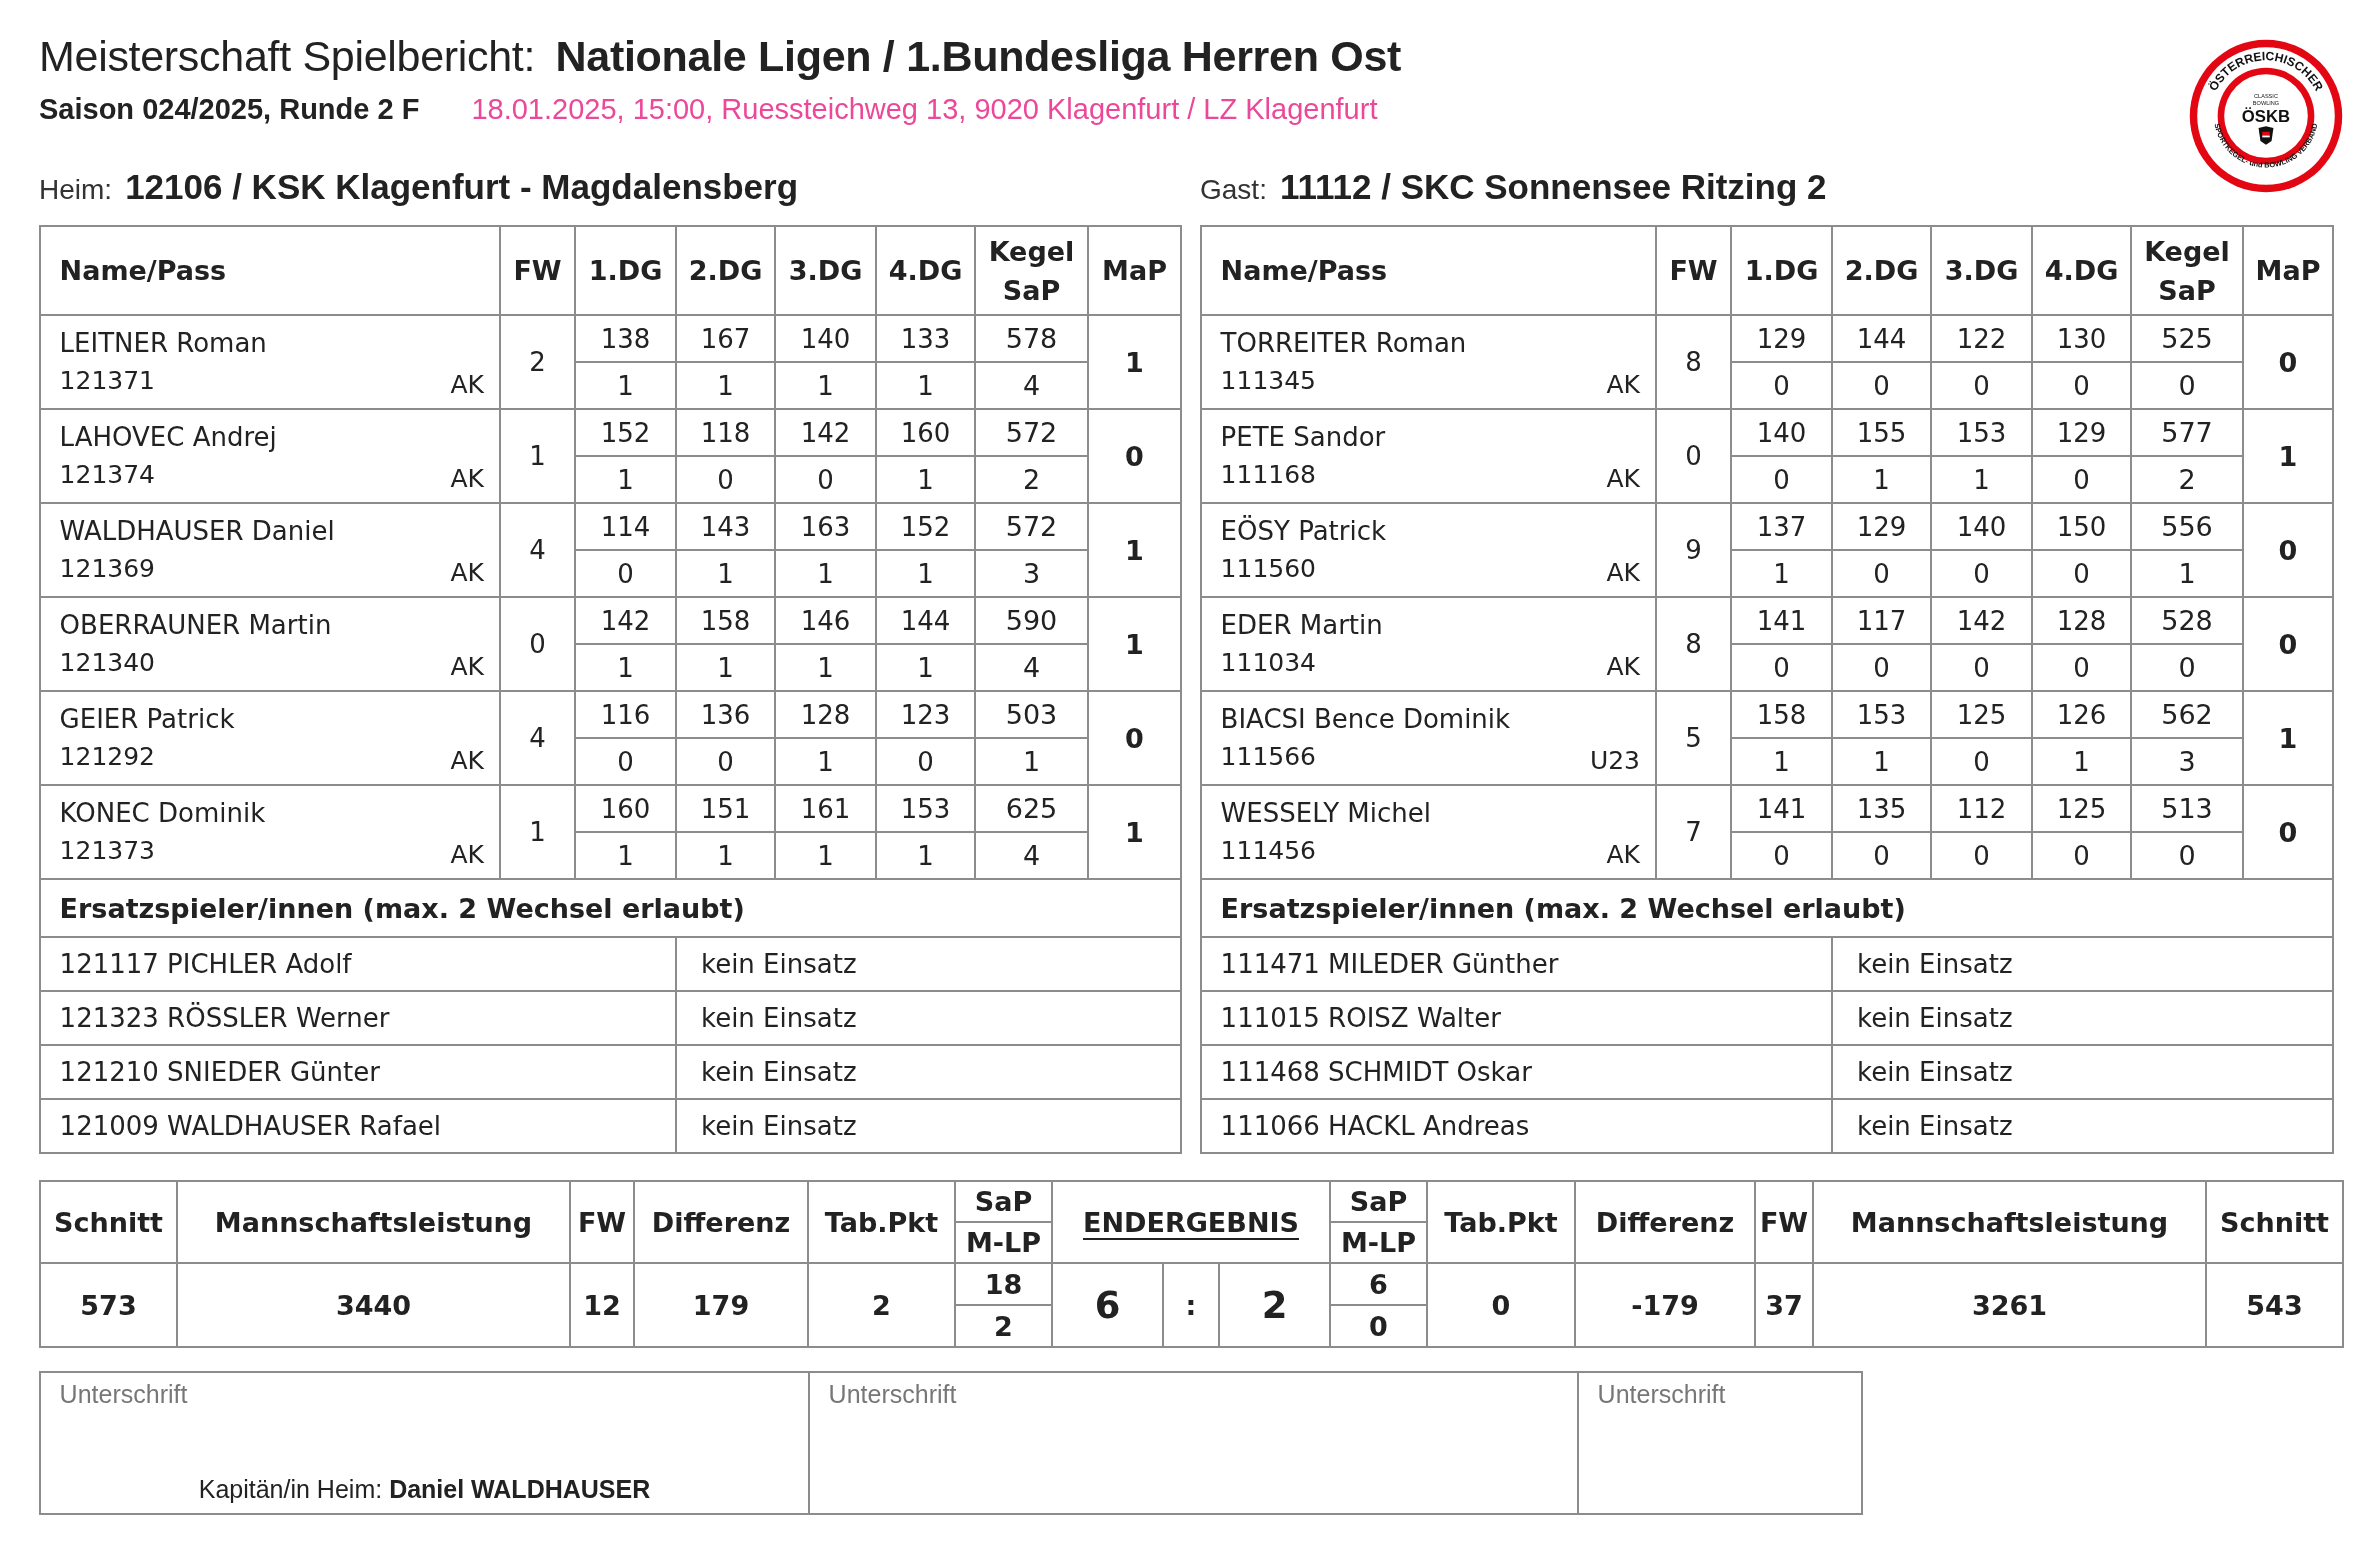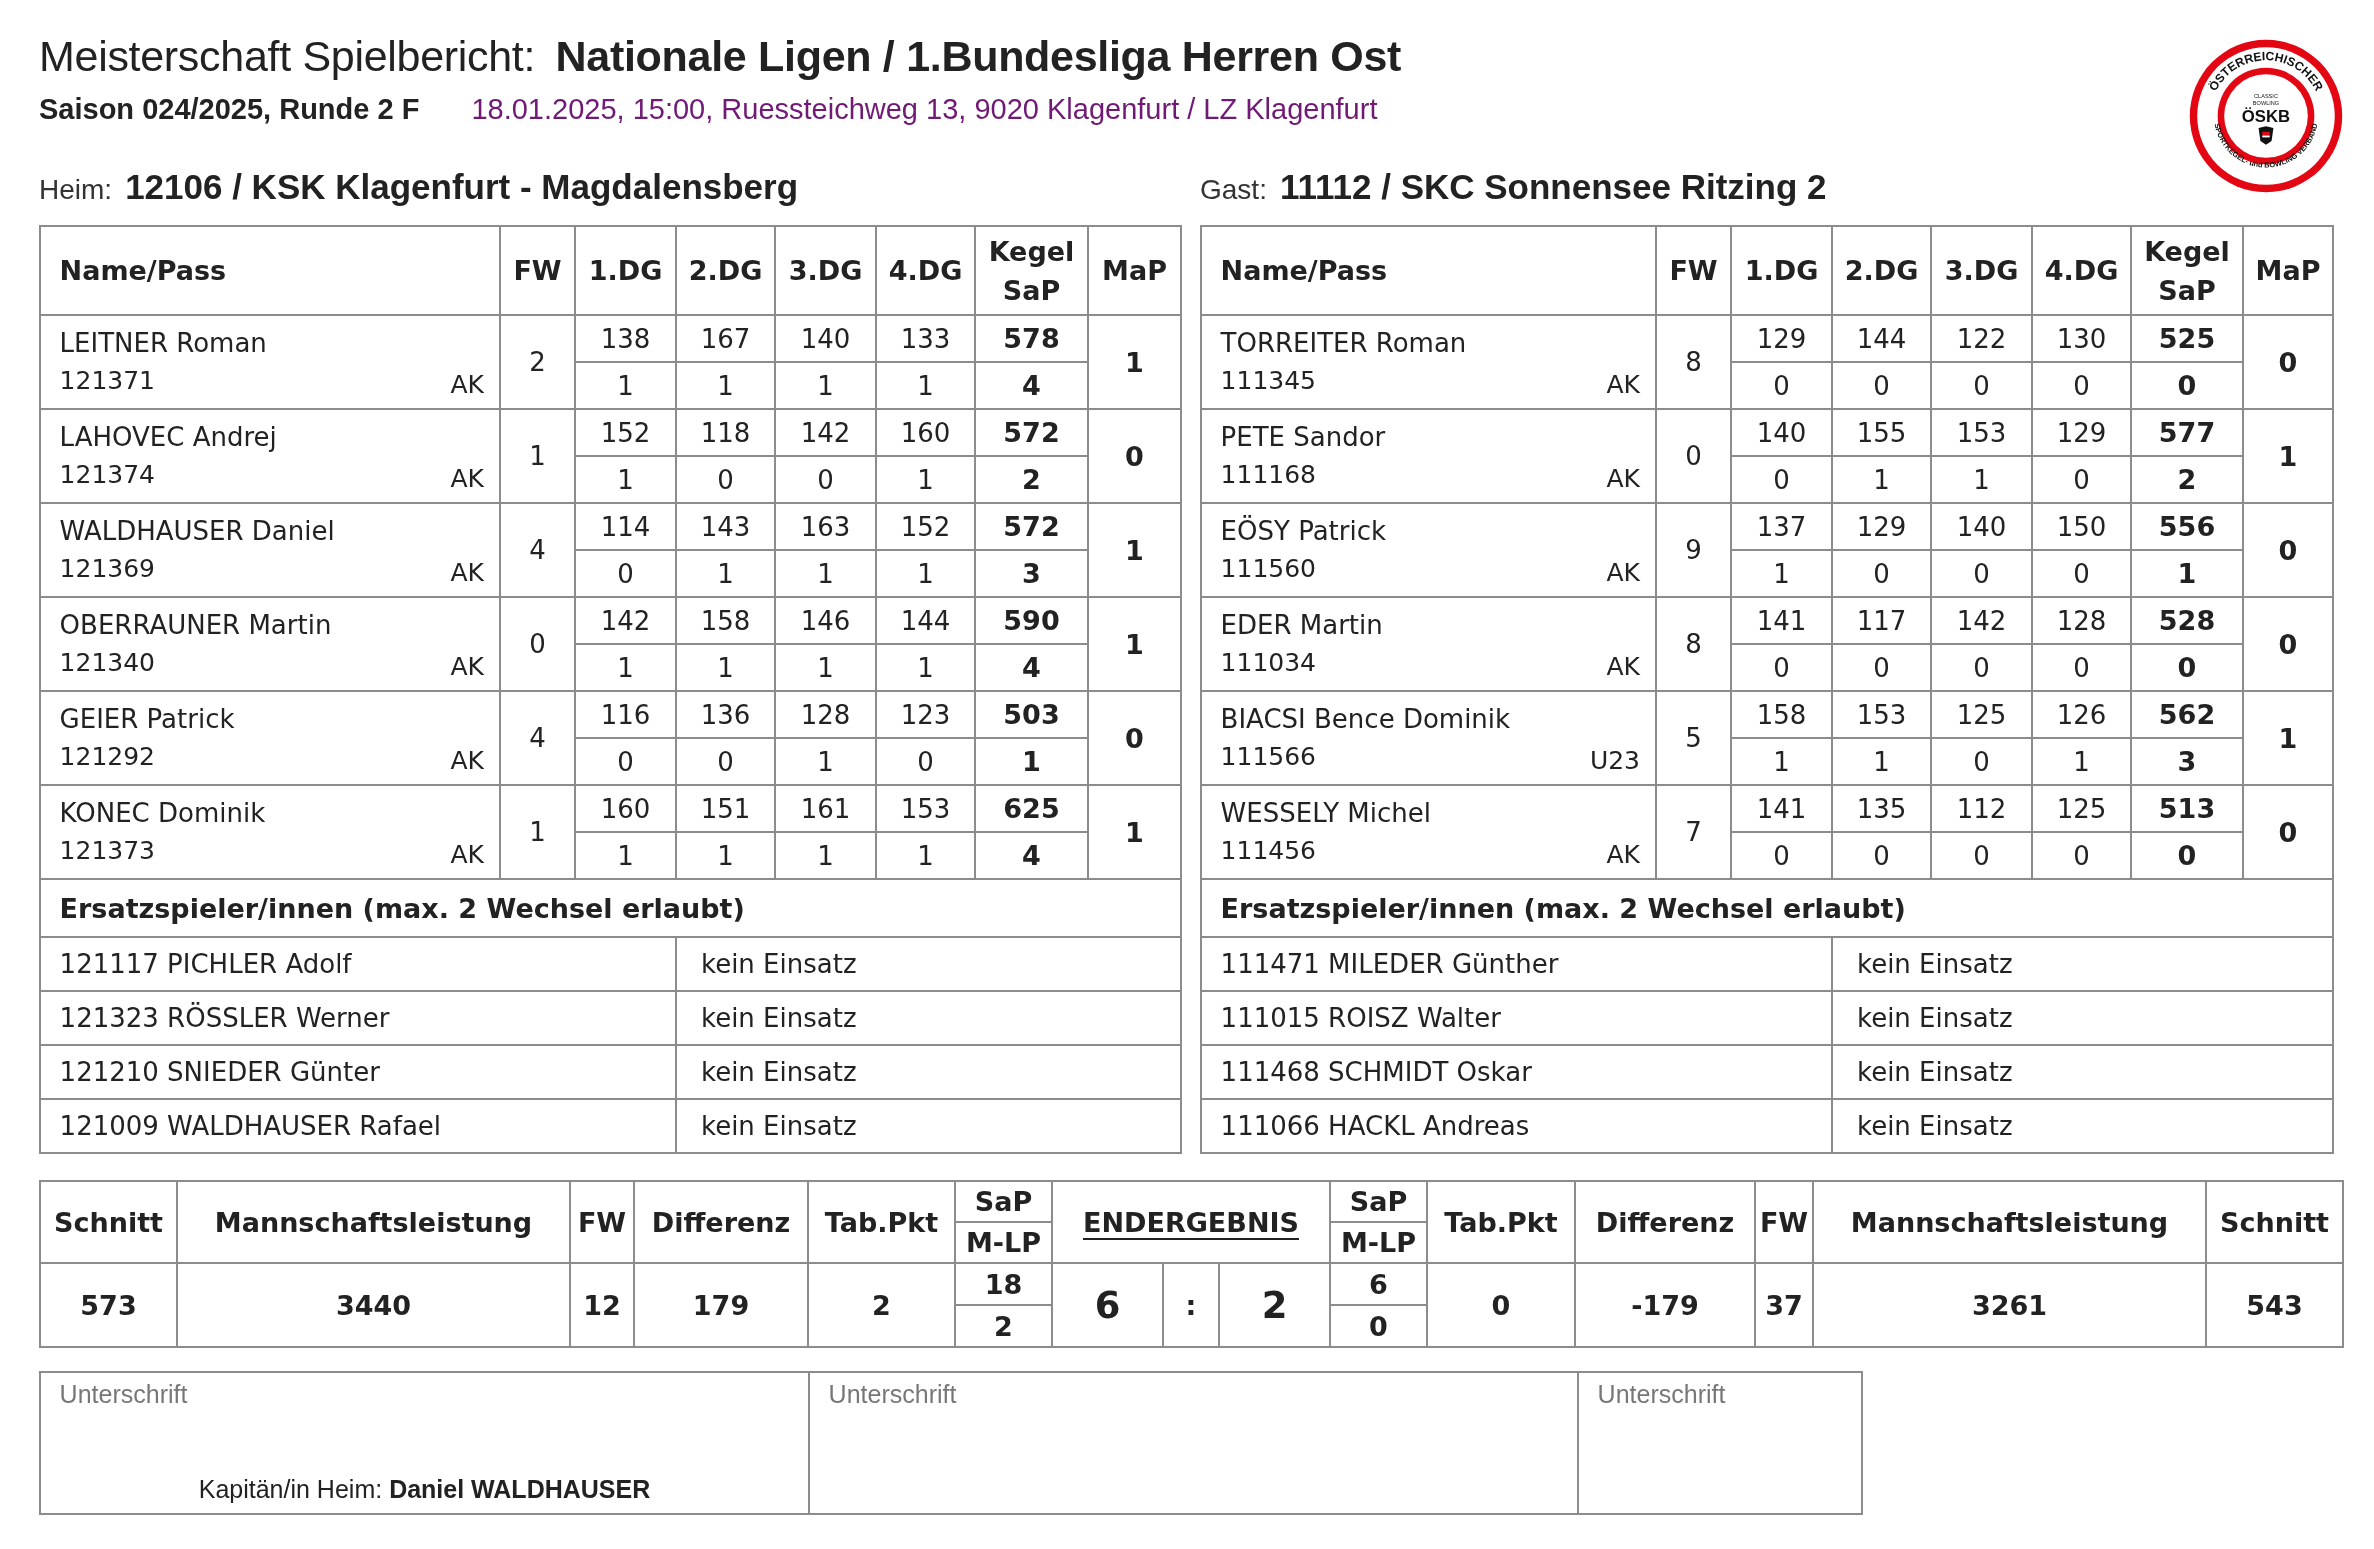--- a/index.html
+++ b/index.html
@@ -5,40 +5,40 @@
   * { box-sizing: border-box; margin: 0; padding: 0; }
   html, body { width: 2375px; height: 1550px; background: #ffffff; overflow: hidden; }
   body { position: relative; font-family: "DejaVu Sans", sans-serif; color: #222222; }
   .abs { position: absolute; }
 
   
   .title { left: 39px; top: 32px; font-family: Liberation Sans, sans-serif; font-size: 43px; color: #222; white-space: nowrap; letter-spacing: -0.3px; }
   .title .strong { font-weight: bold; margin-left: 20.4px; }
   .subtitle { left: 39px; top: 93px; font-family: "Liberation Sans", sans-serif; font-size: 29px; white-space: nowrap; }
   .subtitle .season { font-weight: bold; }
-  .subtitle .info { margin-left: 52px; color: #701a75; }
+  .subtitle .info { margin-left: 52px; color: #ec4899; }
   .teamline { top: 167px; font-family: "Liberation Sans", sans-serif; white-space: nowrap; }
   .teamline .lbl { font-size: 28px; color: #333; }
   .teamline .team { font-size: 35px; font-weight: bold; margin-left: 13px; }
 
   
   .logo { left: 2187px; top: 37px; width: 158px; height: 158px; }
 
   
   table { border-collapse: collapse; }
   .ptable { position: absolute; top: 225px; table-layout: fixed; }
   .ptable td, .ptable th { border: 2.8px solid #8c8c8c; font-size: 26px; text-align: center; vertical-align: middle; padding: 0; }
   .ptable th { font-weight: bold; height: 89px; line-height: 39px; font-size: 27px; }
   .ptable th.namehdr { text-align: left; padding-left: 18.6px; }
   .ptable td.namecell { text-align: left; padding: 0 15px 0 18.6px; position: relative; }
   .ptable td.namecell .pname { display: block; font-size: 26px; line-height: 37px; }
   .ptable td.namecell .ppass { display: block; font-size: 25px; line-height: 37px; }
   .ptable td.namecell .pcat { position: absolute; right: 15px; bottom: 9.3px; font-size: 25px; }
   .ptable td.sub { height: 47px; font-size: 26px; }
-  .ptable td.b { font-weight: bold; font-size: 27px; margin-top: 24px; }
+  .ptable td.b { font-weight: normal; font-size: 27px; margin-top: 24px; }
   .ptable td.map { font-weight: bold; font-size: 27px; }
   .ptable td.fw { font-size: 26px; }
   .ptable td.ersatz-head { text-align: left; padding-left: 18.6px; font-weight: bold; font-size: 27px; height: 58px; }
   .ptable td.ersatz-name { text-align: left; padding-left: 18.6px; height: 54px; font-size: 26px; }
   .ptable td.ersatz-status { text-align: left; padding-left: 24px; font-size: 26px; }
 
   
   .stable { position: absolute; left: 39px; top: 1180px; width: 2305px; table-layout: fixed; }
   .stable td { border: 2.8px solid #8c8c8c; text-align: center; vertical-align: middle; font-weight: bold; font-size: 27px; padding: 0; }
   .stable td.hdr { height: 41px; }

